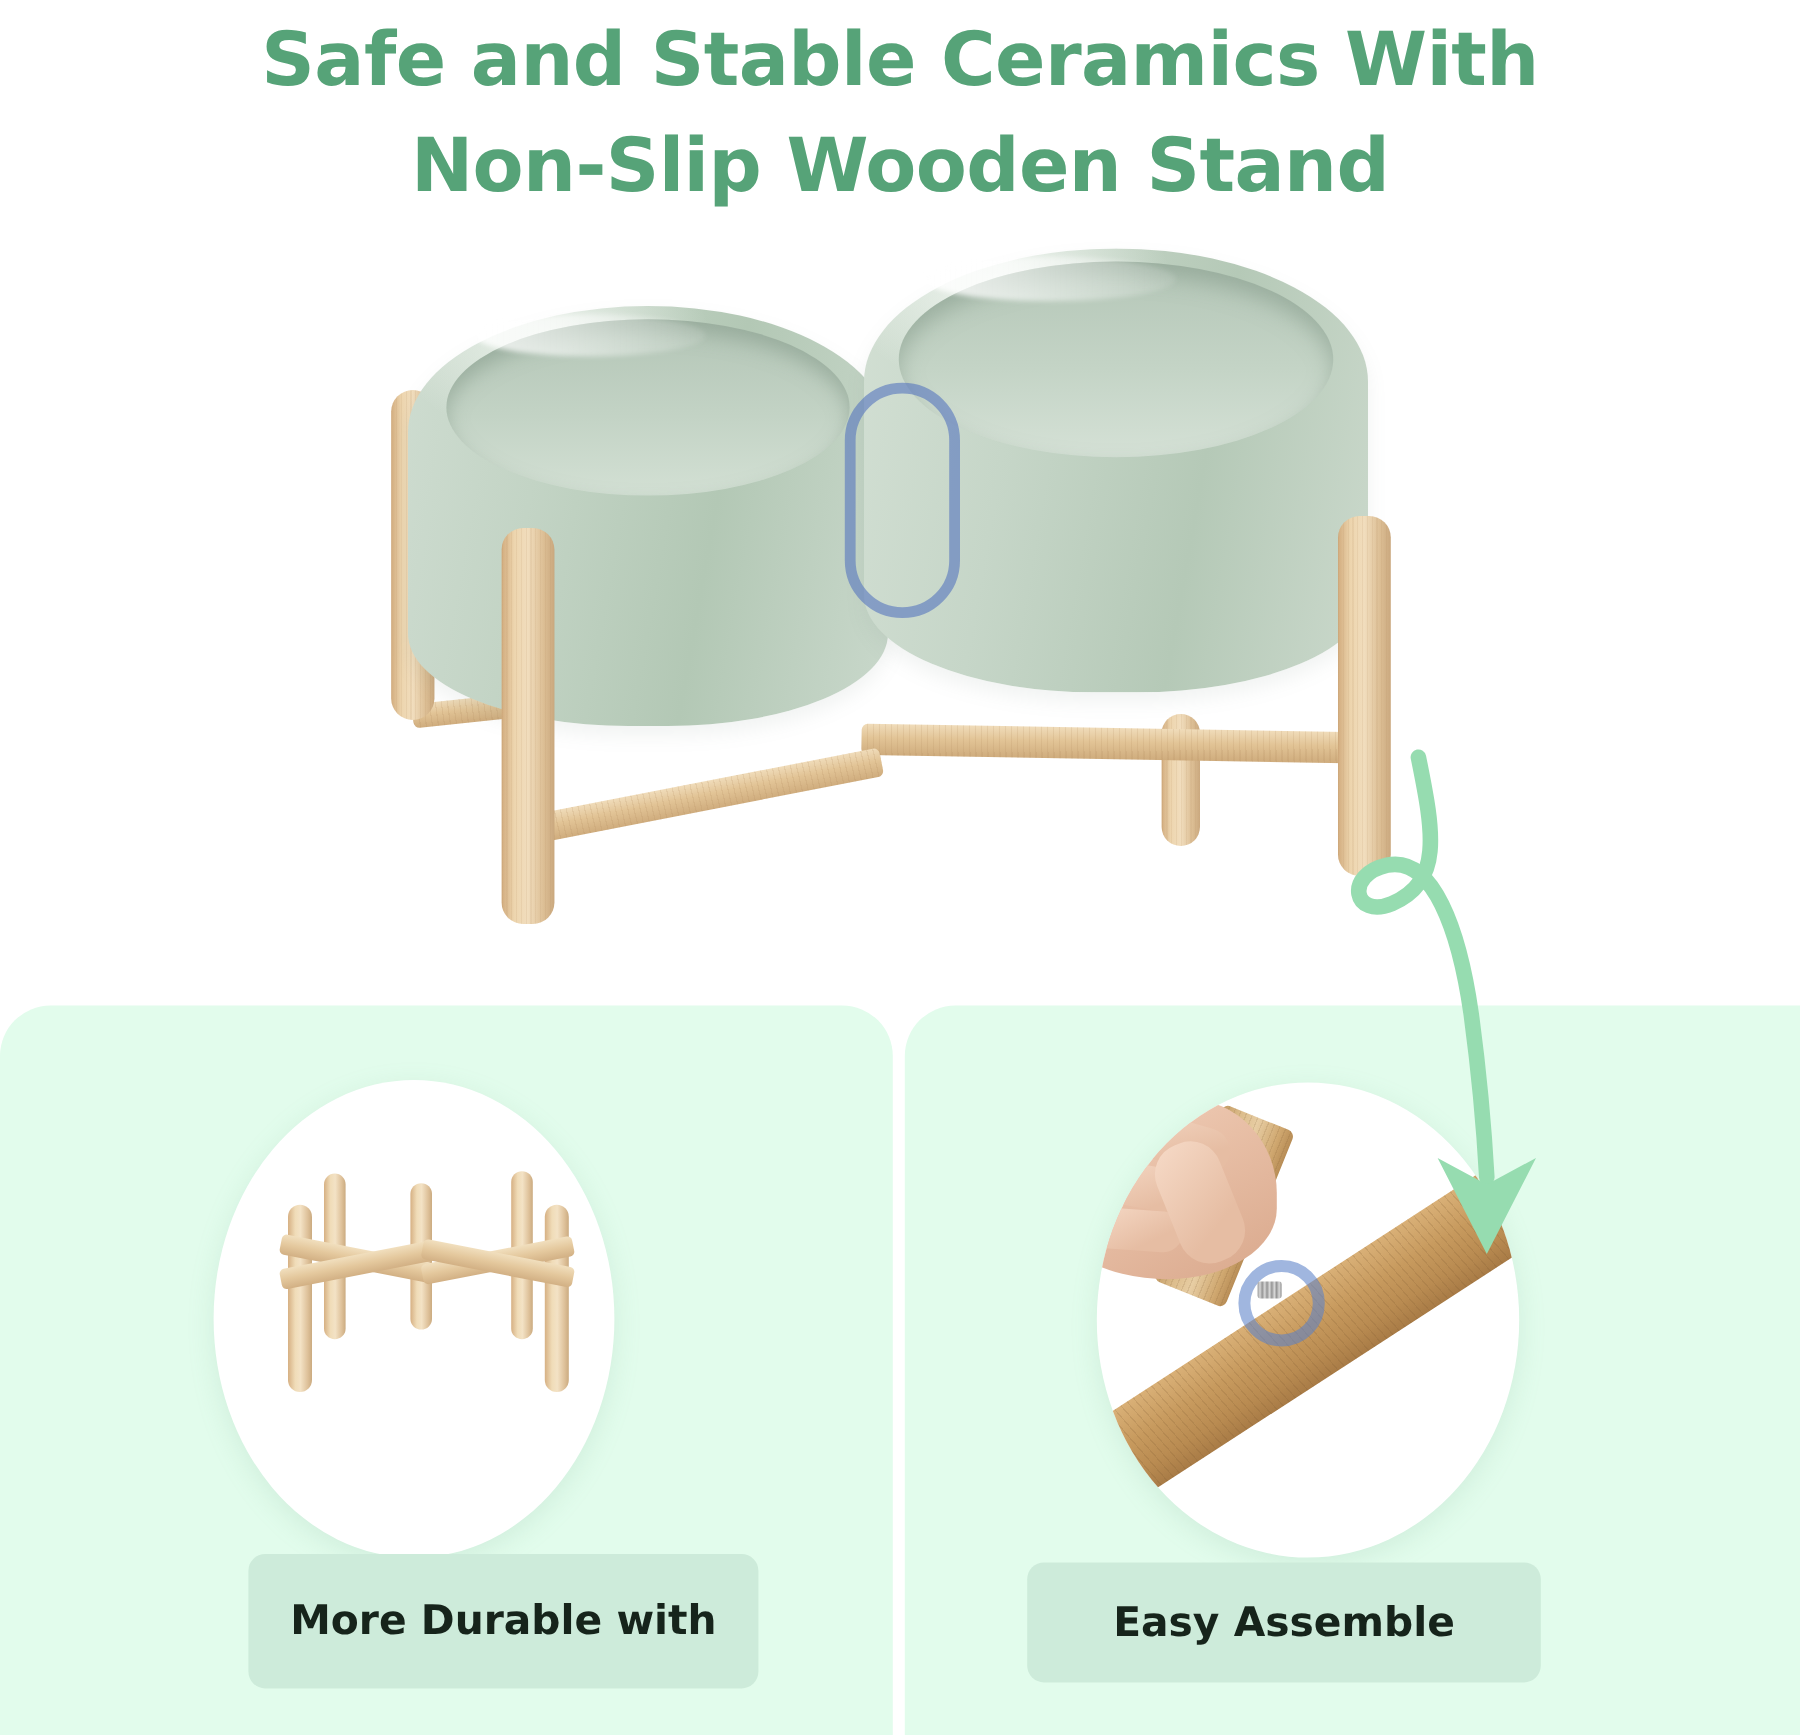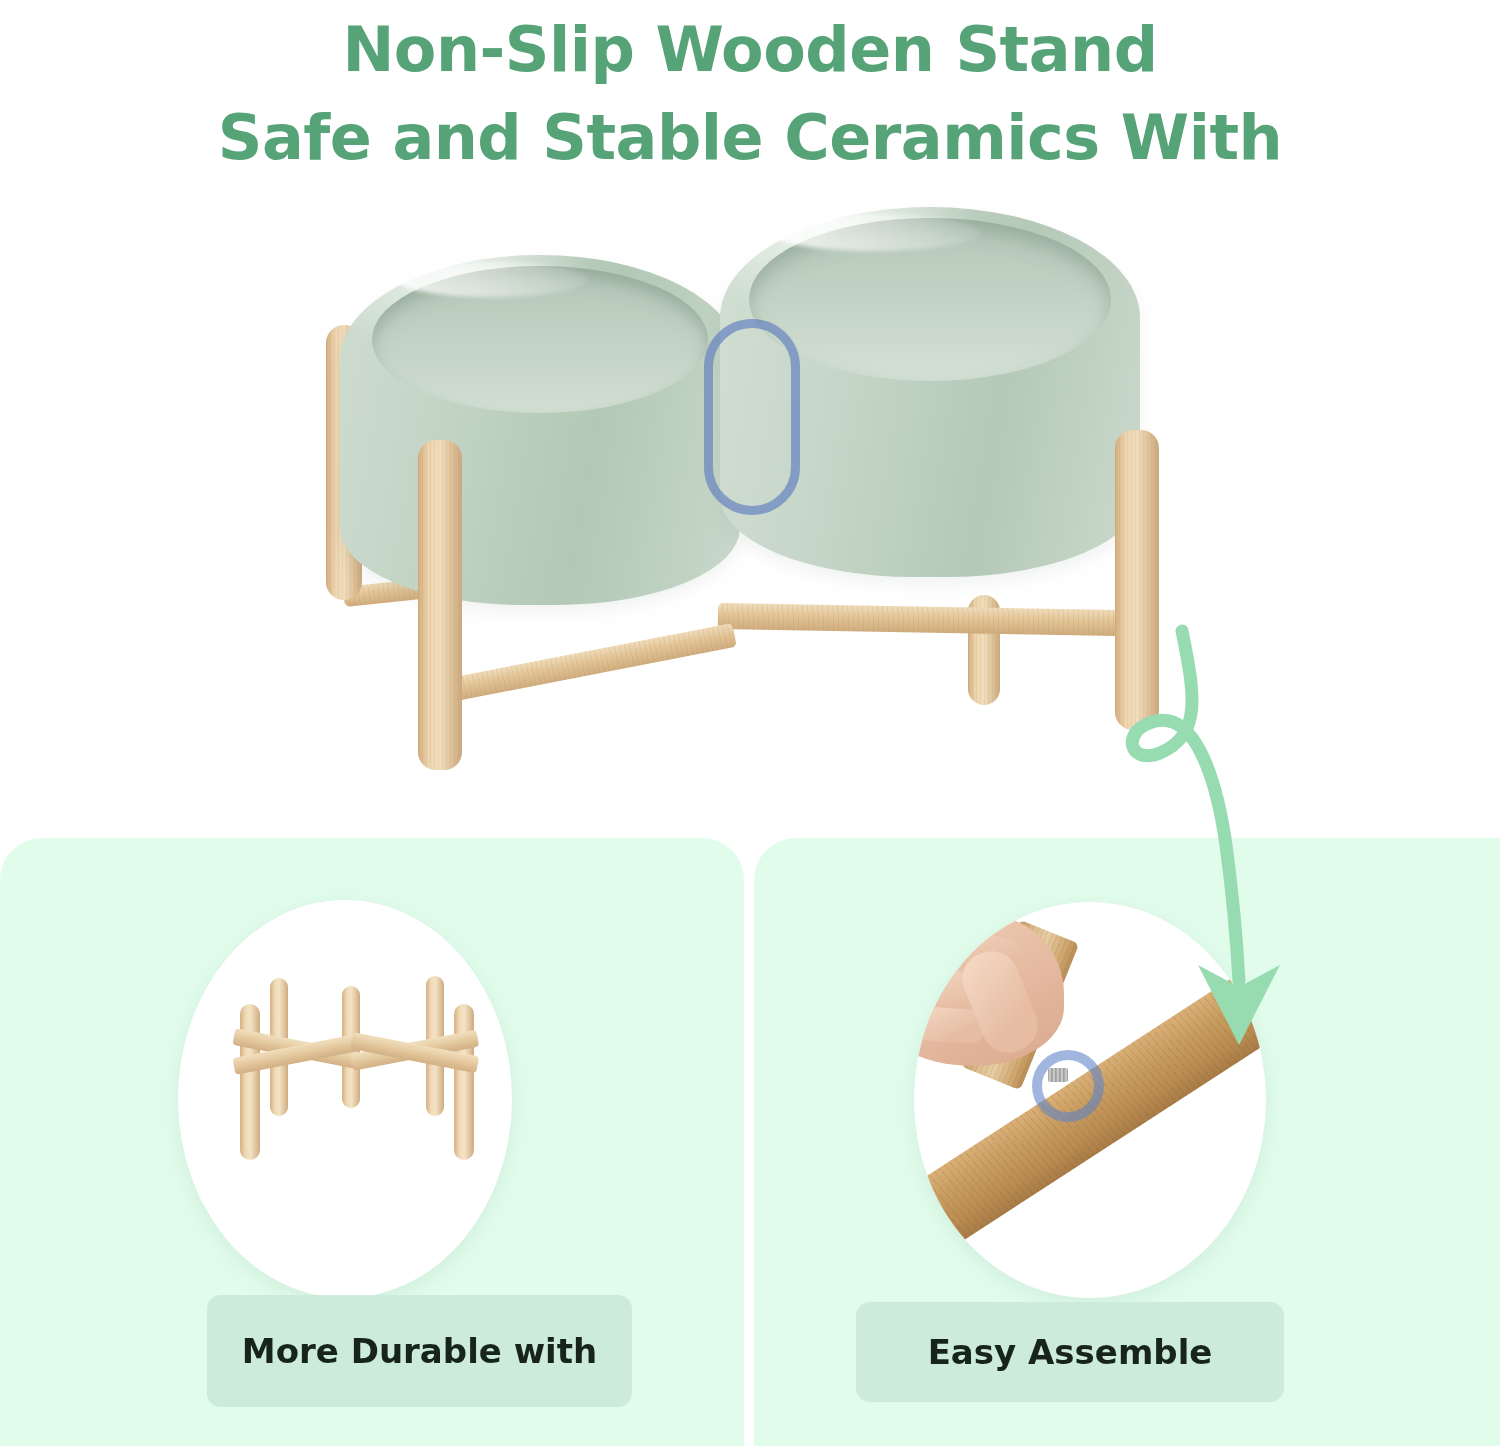--- a/index.html
+++ b/index.html
@@ -343,22 +343,22 @@
     height: 100px;
   }
   .pill .ln { display: block; }
 </style>
 </head>
 <body>
 
 <div id="page">
 
   <div class="headline">
+    <span class="ln">Safe and Stable Ceramics With</span>
     <span class="ln">Non-Slip Wooden Stand</span>
-    <span class="ln">Safe and Stable Ceramics With</span>
   </div>
 
   <div class="hero">
 
     <div class="leg leg-far-left"></div>
     <div class="bar bar-backleft"></div>
 
     <div class="bowl bowl-left">
       <div class="cavity"></div>
       <div class="rimgloss"></div>

